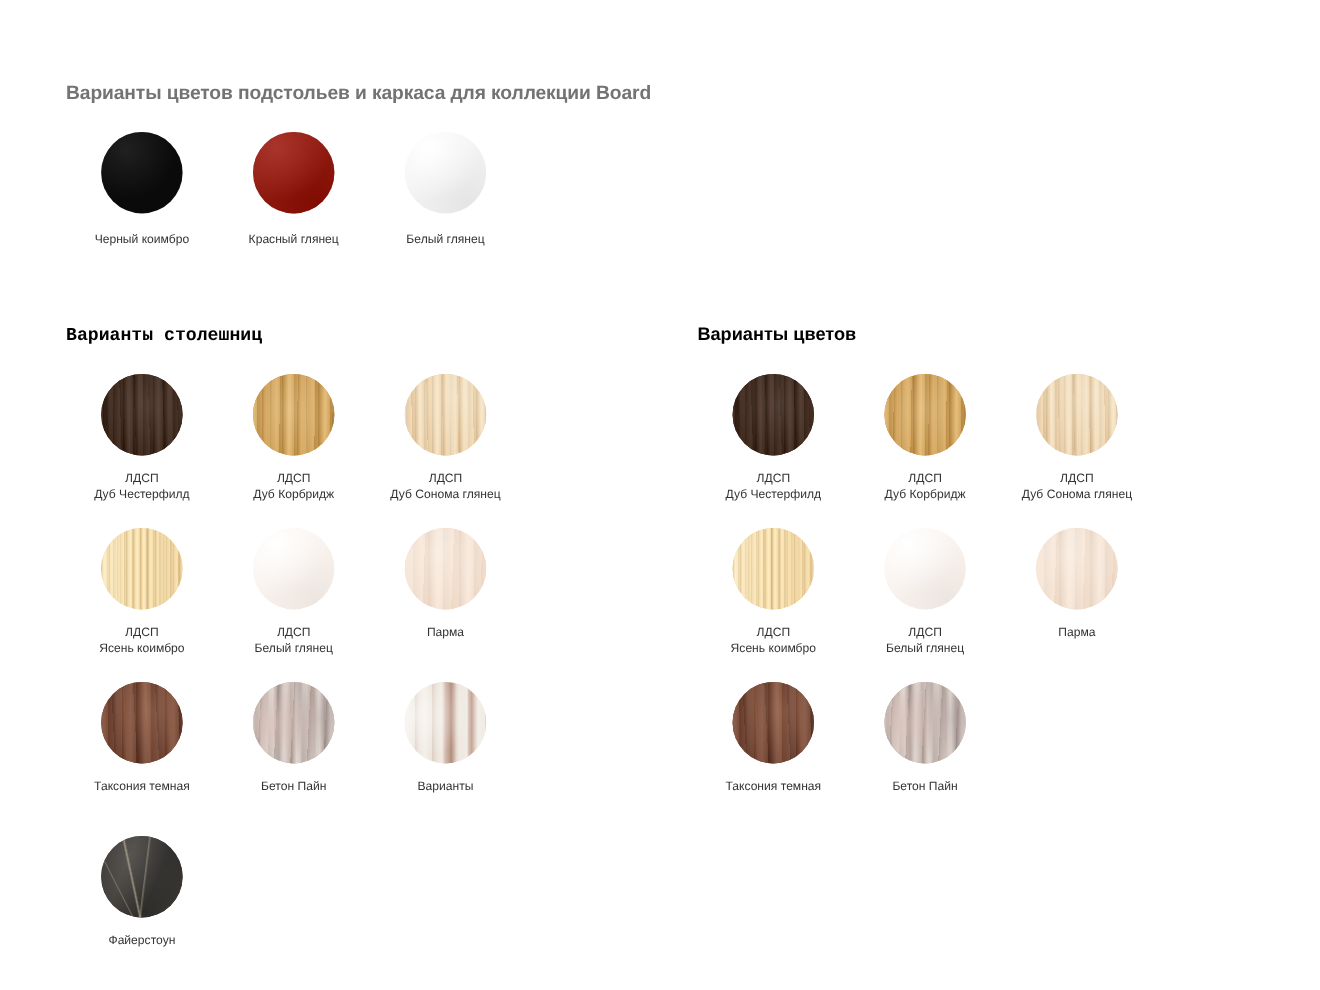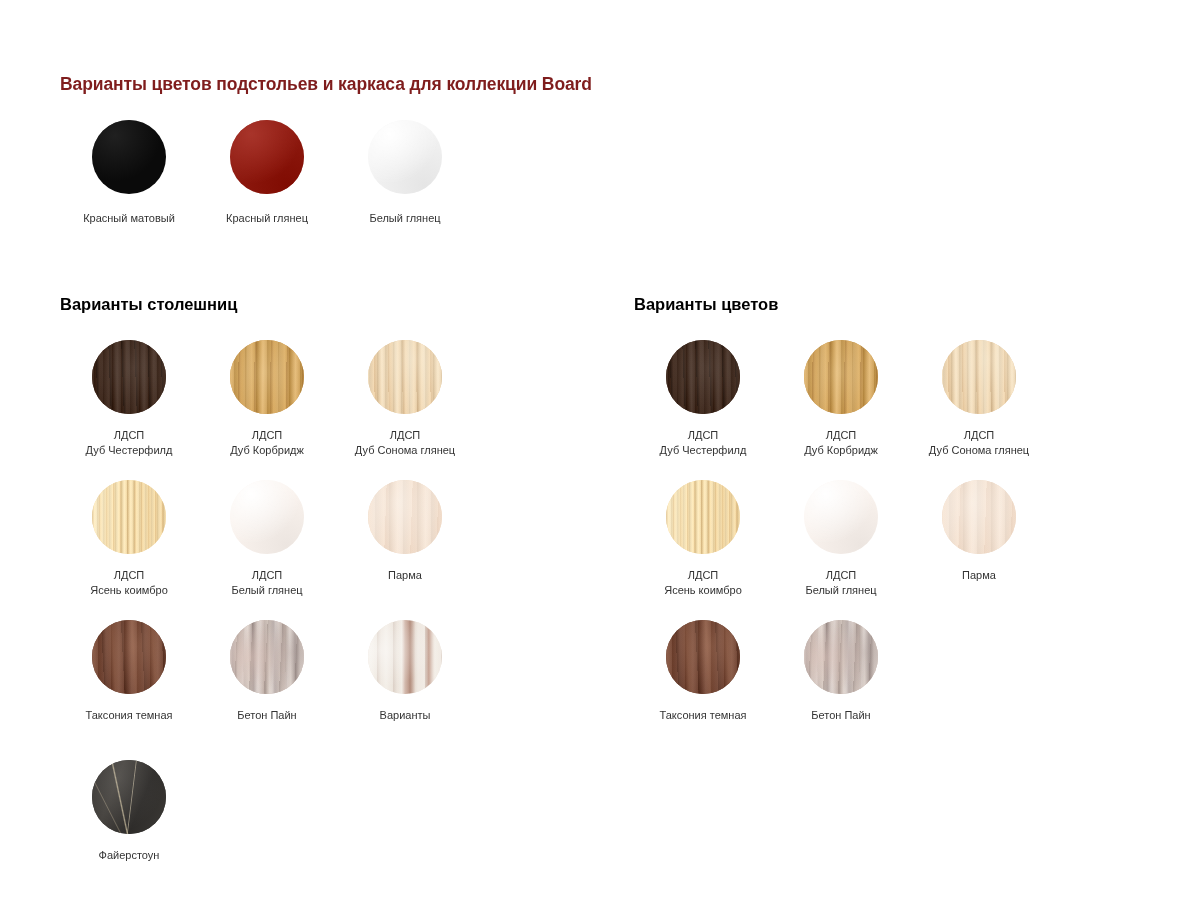--- a/index.html
+++ b/index.html
@@ -20,32 +20,32 @@
   .page { position: relative; width: 1200px; height: 900px; }
 
   
   .main-title {
     position: absolute;
     left: 60px;
     top: 74px;
     font-size: 17.5px;
     font-weight: bold;
     letter-spacing: -0.1px;
-    color: #7f1d1d;
+    color: #737373;
     white-space: nowrap;
   }
   .section-title {
     position: absolute;
     top: 295px;
     font-size: 16.5px;
     font-weight: bold;
     color: #000;
     white-space: nowrap;
   }
-  .section-title.left  { left: 60px; }
+  .section-title.left  { left: 60px; font-family: Liberation Mono, monospace; }
   .section-title.right { left: 634px; }
 
   
   .grid { position: absolute; }
   #finish-grid   { left: 60px;  top: 120px; }
   #tabletop-grid { left: 60px;  top: 340px; }
   #shelf-grid    { left: 634px; top: 340px; }
 
   .swatch-cell {
     position: absolute;
@@ -91,21 +91,21 @@
   <div class="main-title">Варианты цветов подстольев и каркаса для коллекции Board</div>
 
   <div class="grid" id="finish-grid">
       <div class="swatch-cell" style="left: 0px; top: 0px;">
         <div class="swatch-disc" style="background-color: rgb(10, 10, 10);">
           <span class="grainA"></span>
           <span class="grainB"></span>
           <span class="grainC" style="background: radial-gradient(circle at 34% 26%, rgb(32, 32, 32) 0%, transparent 52%);"></span>
         </div>
         <div class="swatch-label">
-          <span class="l1">Красный матовый</span>
+          <span class="l1">Черный коимбро</span>
         </div>
       </div>
       <div class="swatch-cell" style="left: 138px; top: 0px;">
         <div class="swatch-disc" style="background-color: rgb(142, 26, 16);">
           <span class="grainA"></span>
           <span class="grainB"></span>
           <span class="grainC" style="background: radial-gradient(circle at 32% 24%, rgb(168, 52, 42) 0%, transparent 55%), radial-gradient(circle at 72% 82%, rgb(128, 12, 2) 0%, transparent 60%);"></span>
         </div>
         <div class="swatch-label">
           <span class="l1">Красный глянец</span>

